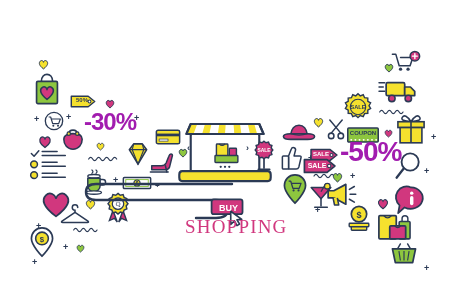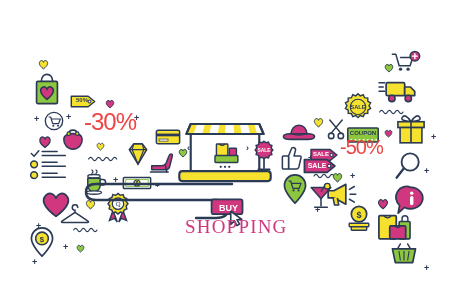--- a/index.html
+++ b/index.html
@@ -5,21 +5,21 @@
   html,body{margin:0;padding:0;background:#fff;}
   #stage{
     position:relative;width:450px;height:300px;background:#ffffff;
     font-family:"Liberation Sans", sans-serif;overflow:hidden;
   }
   .ic{position:absolute;}
   .ic svg{display:block;overflow:visible;}
   
   .bigpct{
     position:absolute;font-family:"Liberation Sans", sans-serif;
-    font-weight:normal;letter-spacing:-1px;color:#ef4444;white-space:nowrap;
+    font-weight:bold;letter-spacing:-1px;color:#a21caf;white-space:nowrap;
   }
   .wordmark{
     position:absolute;font-family:"Liberation Serif", serif;
     color:#d1377e;letter-spacing:1.2px;white-space:nowrap;font-weight:400;
   }
   .plus{position:absolute;color:#2b3a55;font-weight:bold;line-height:1;}
   .label-in{
     position:absolute;font-family:"Liberation Sans", sans-serif;
     font-weight:bold;color:#fff;white-space:nowrap;text-align:center;
   }
@@ -414,21 +414,21 @@
   <div class="plus" style="left:431px;top:133px;font-size:9px">+</div>
 
   <div class="ic" style="left:303px;top:155px">
     <svg width="34" height="22" viewBox="0 0 48 30">
       <path d="M2 6 h32 l11 9 l-11 9 H2 Z" fill="#d1377e" stroke="#2b3a55" stroke-width="2.4" stroke-linejoin="round"></path>
       <circle cx="37" cy="15" r="2.4" fill="#fff" stroke="#2b3a55" stroke-width="1.6"></circle>
     </svg>
   </div>
   <div class="label-in" style="left:305px;top:162px;width:24px;font-size:7px">SALE</div>
 
-  <div class="bigpct" style="left:340px;top:136px;font-size:20px">-50%</div>
+  <div class="bigpct" style="left:340px;top:136px;font-size:28px">-50%</div>
 
   <div class="ic" style="left:394px;top:152px">
     <svg width="28" height="30" viewBox="0 0 38 42">
       <circle cx="22" cy="14" r="12" fill="#fff" stroke="#2b3a55" stroke-width="2.6"></circle>
       <line x1="13" y1="23" x2="3" y2="36" stroke="#2b3a55" stroke-width="3.2" stroke-linecap="round"></line>
     </svg>
   </div>
 
   <div class="ic" style="left:332px;top:172px">
     <svg width="11" height="11" viewBox="0 0 20 20">

